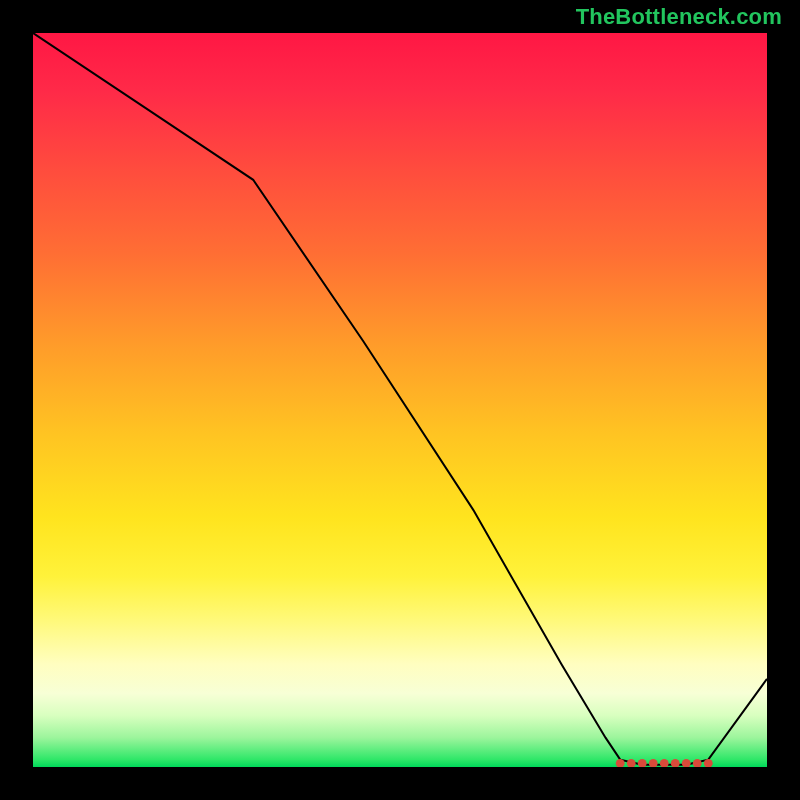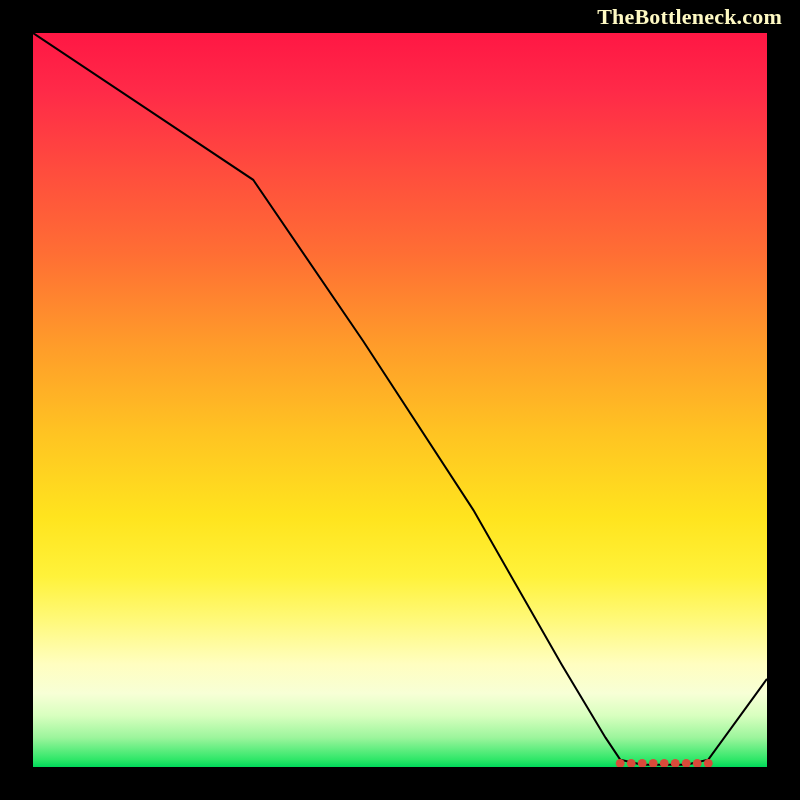--- a/index.html
+++ b/index.html
@@ -16,24 +16,23 @@
     width: 800px;
     height: 800px;
     background: #000;
   }
   .watermark {
     position: absolute;
     top: 4px;
     right: 18px;
     font-size: 22px;
     font-weight: 600;
-    color: #fef9c3;
+    color: #22c55e;
     letter-spacing: 0.2px;
     user-select: none;
-    font-family: Liberation Serif, serif;
   }
   .plot {
     position: absolute;
     left: 33px;
     top: 33px;
     width: 734px;
     height: 734px;
   }
   .gradient {
     position: absolute;

